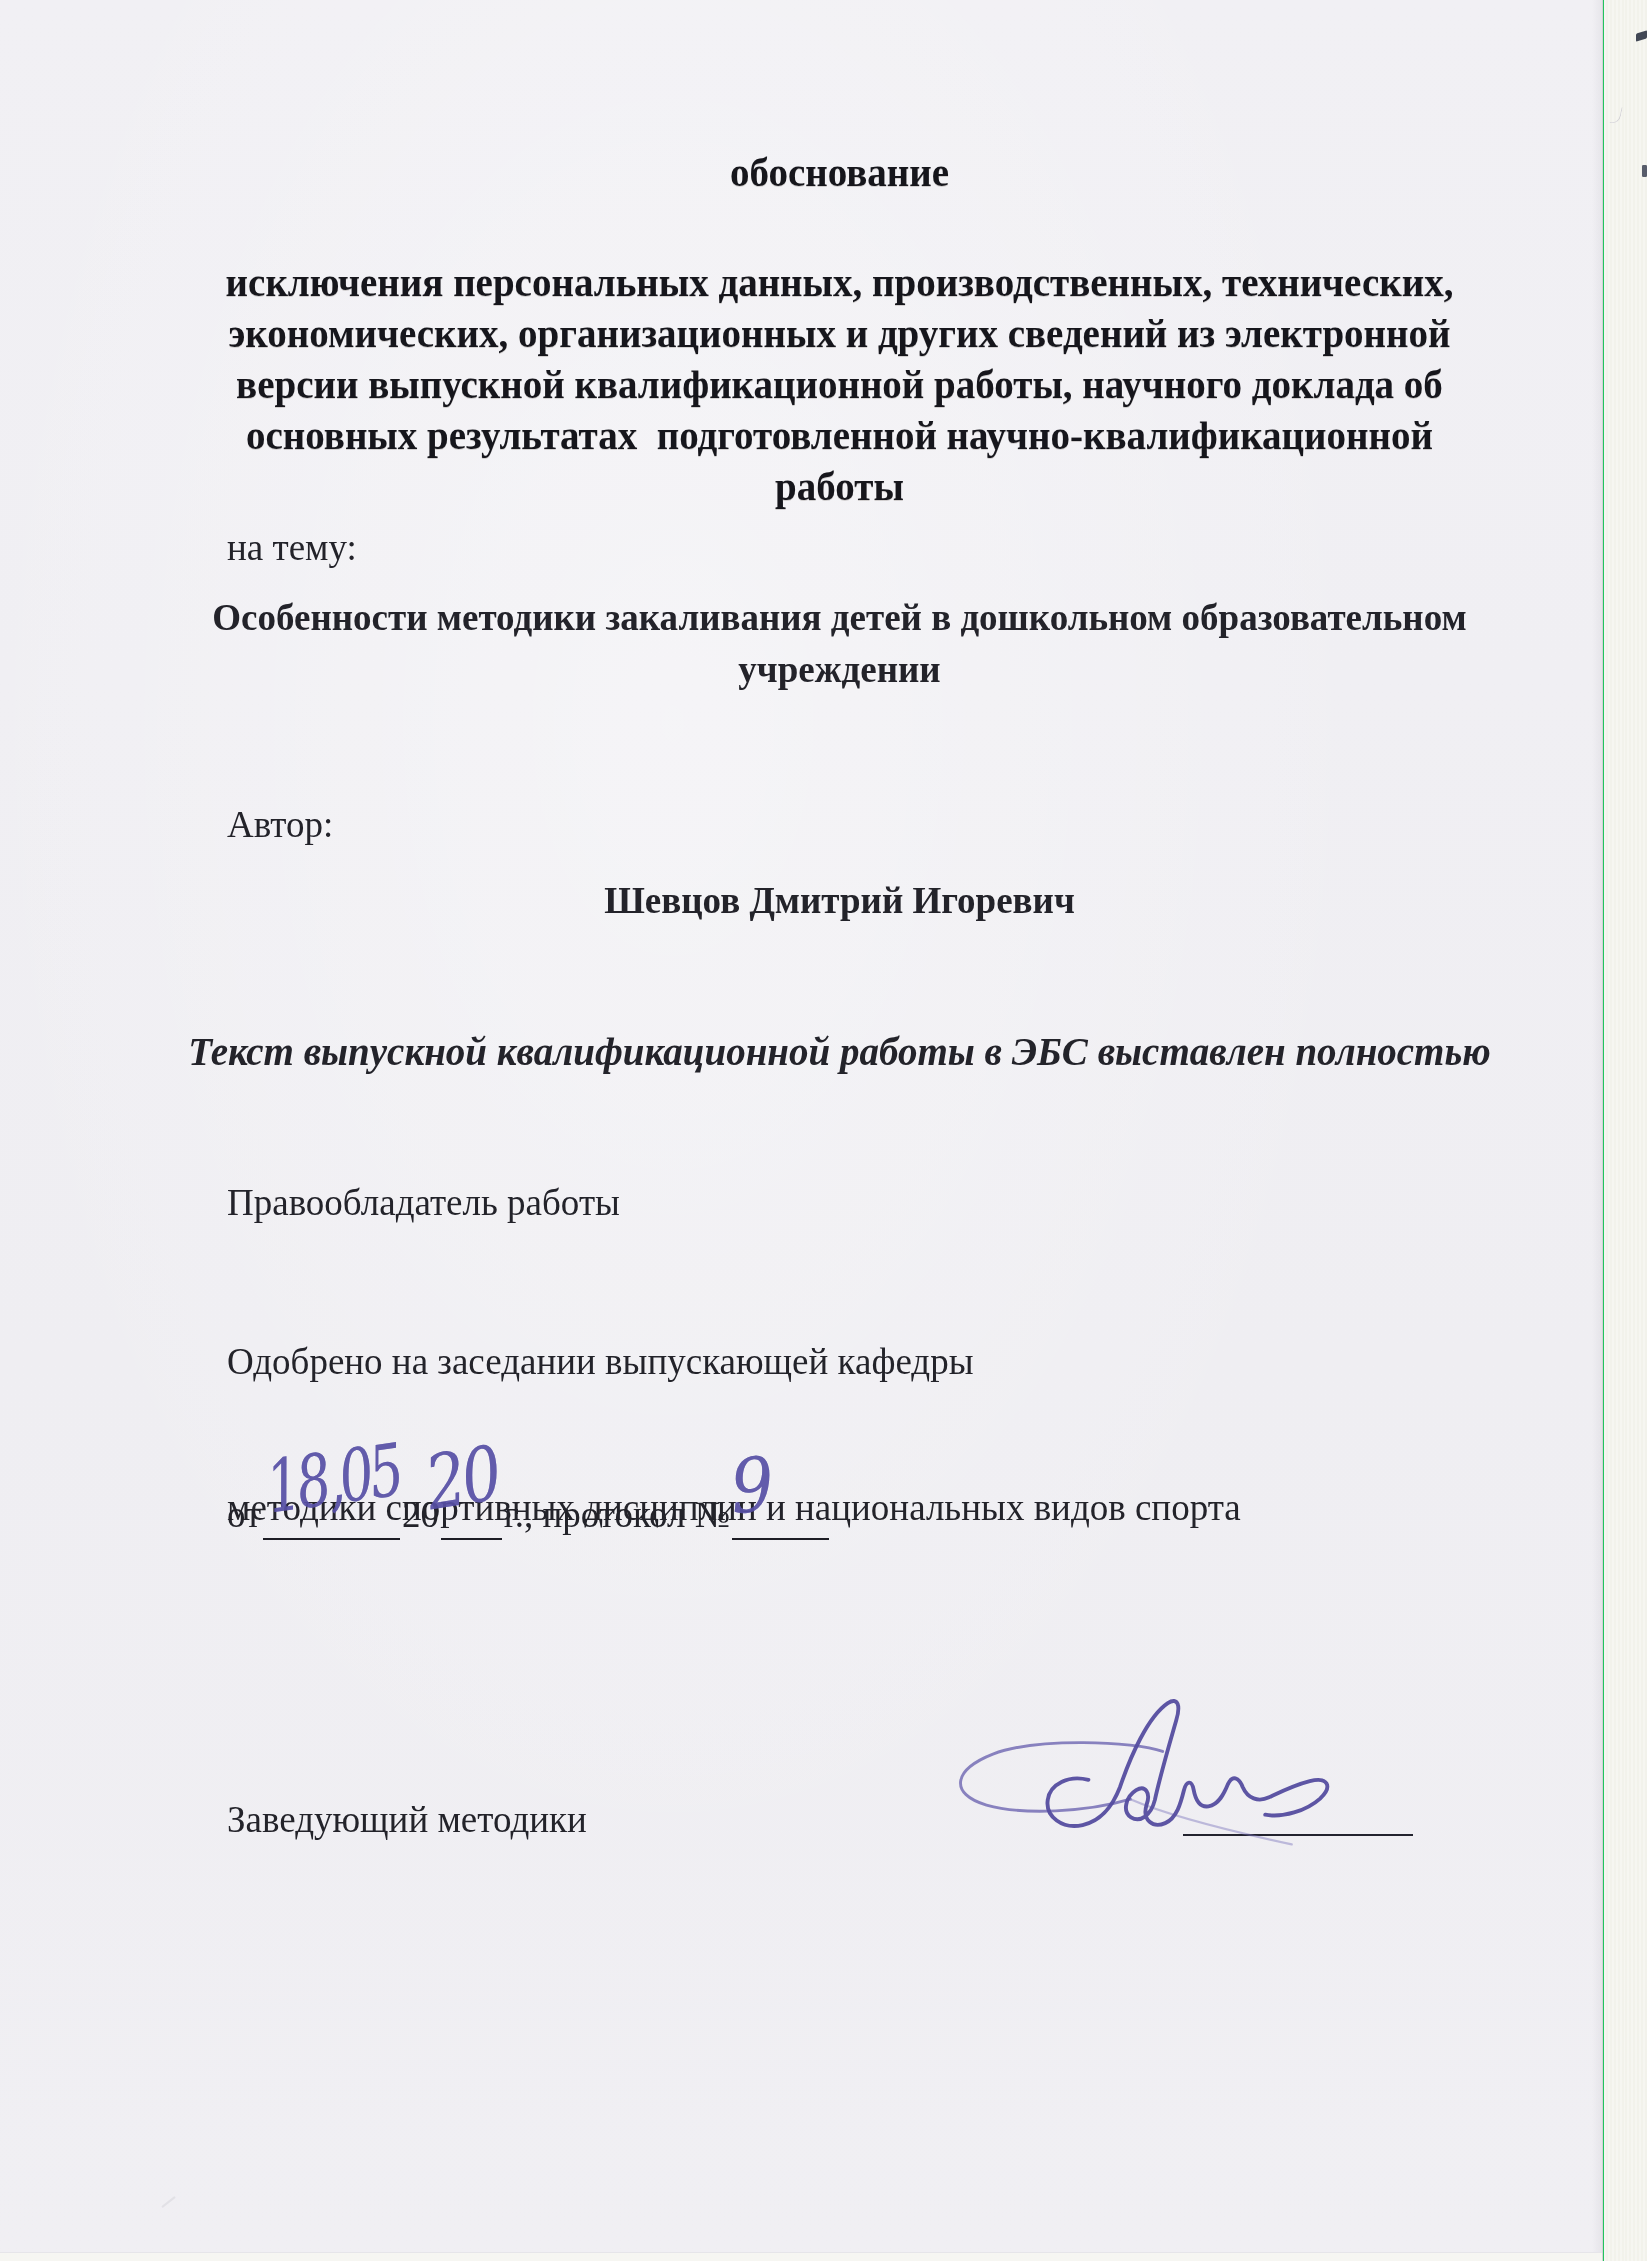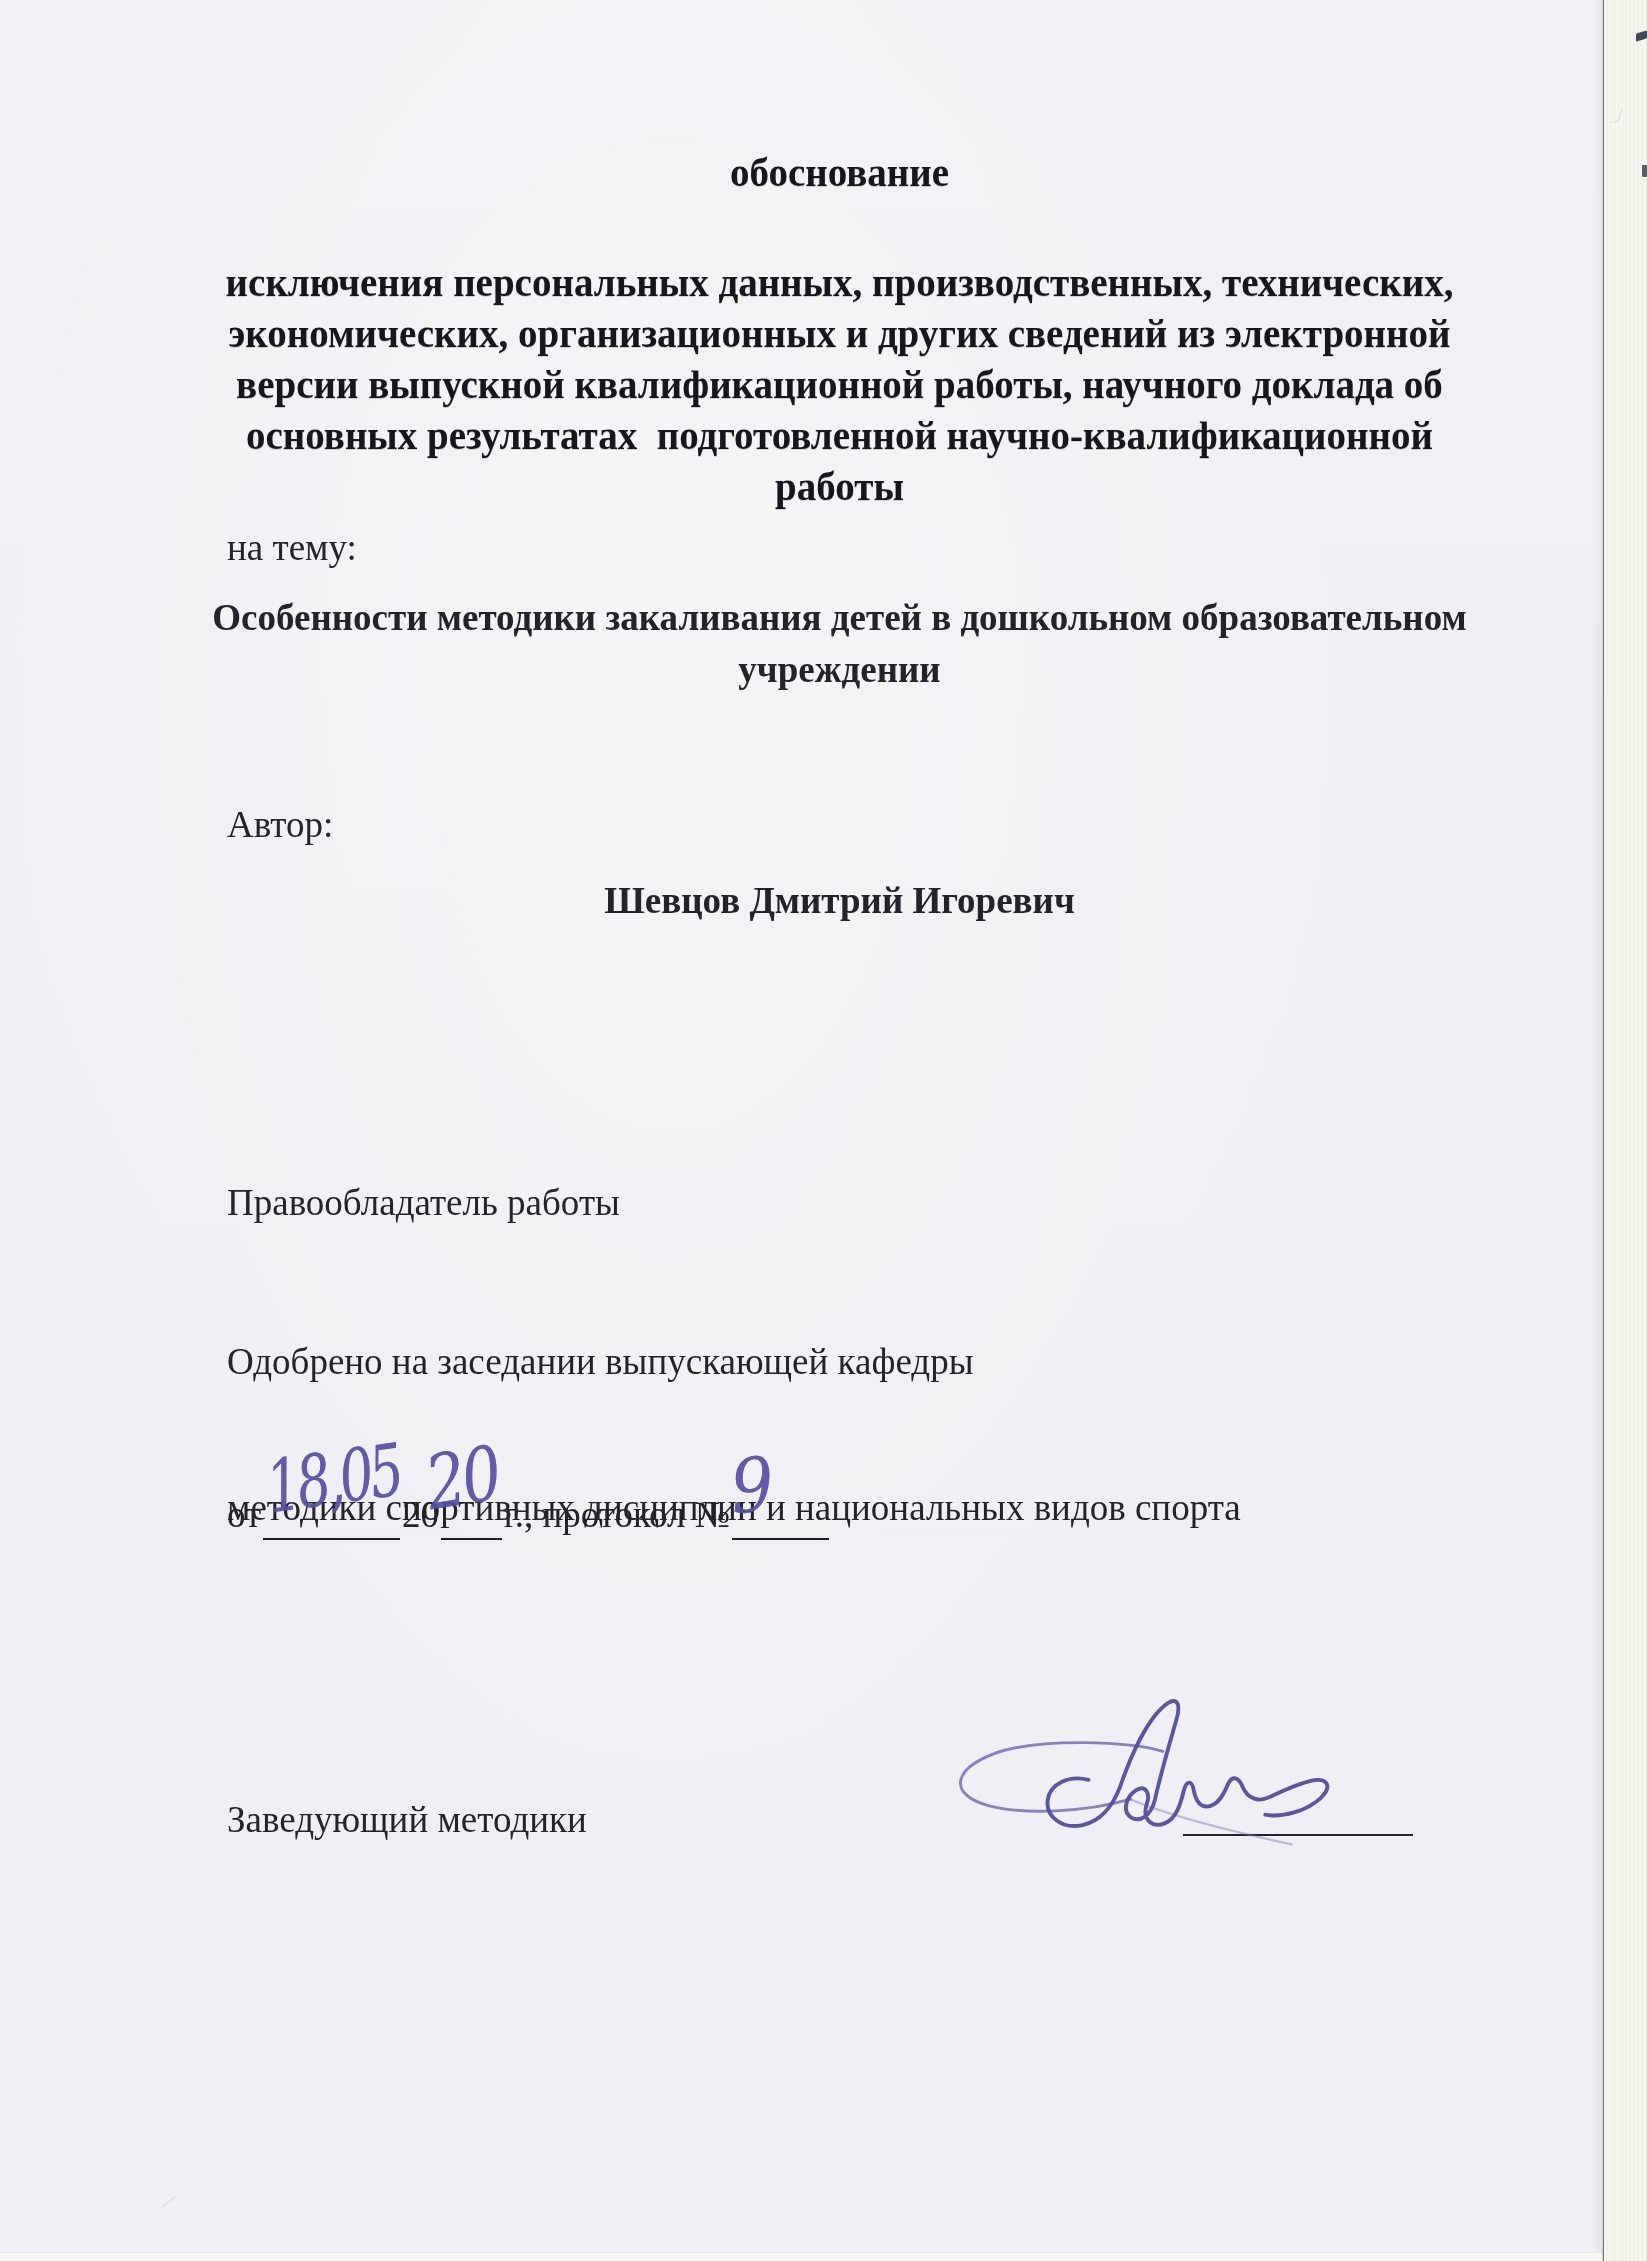--- a/index.html
+++ b/index.html
@@ -1,19 +1,19 @@
 <!DOCTYPE html>
 <html lang="ru" style="font-size:10.3px"><head>
 <meta charset="utf-8">
 <style>
   html,body { margin:0; padding:0; }
   body { background:#888; }
   .screen {
     position:relative; width:1647px; height:2261px; overflow:hidden;
-    background:#737373;
+    background:#22c55e;
     font-family:"Liberation Serif","DejaVu Serif",serif;
     color:#1e1e24;
   }
   
   .paper {
     position:absolute; left:0; top:0; width:1602px; height:2261px;
     background:
       radial-gradient(ellipse at 42% 32%, rgba(255,255,255,.35) 0%, rgba(255,255,255,0) 55%),
       linear-gradient(180deg,#f1f0f4 0%, #efeef2 60%, #f0eff3 100%);
     border-right:1.3px solid #d3d2d7;
@@ -112,20 +112,21 @@
 
     <div class="tx left-col topic-label">на тему:</div>
     <div class="tx center-wrap topic-text">
       <div class="line">Особенности методики закаливания детей в дошкольном образовательном</div>
       <div class="line">учреждении</div>
     </div>
 
     <div class="tx left-col author-label">Автор:</div>
     <div class="tx center-wrap author-name">Шевцов Дмитрий Игоревич</div>
 
+    <div class="tx center-wrap ebs-note">Текст выпускной квалификационной работы в ЭБС выставлен полностью</div>
 
     <div class="tx left-col rights-label">Правообладатель работы</div>
 
     <div class="tx left-col approved">Одобрено на заседании выпускающей кафедры</div>
     <div class="tx left-col dept">методики спортивных дисциплин и национальных видов спорта</div>
 
     <div class="tx left-col date-row">
       <span>от</span><span class="blank blank-day"></span><span>20</span><span class="blank blank-year"></span><span>г., протокол №</span><span class="blank blank-num"></span>
       <span class="hw hw-day">18,05</span>
       <span class="hw hw-year">20</span>

